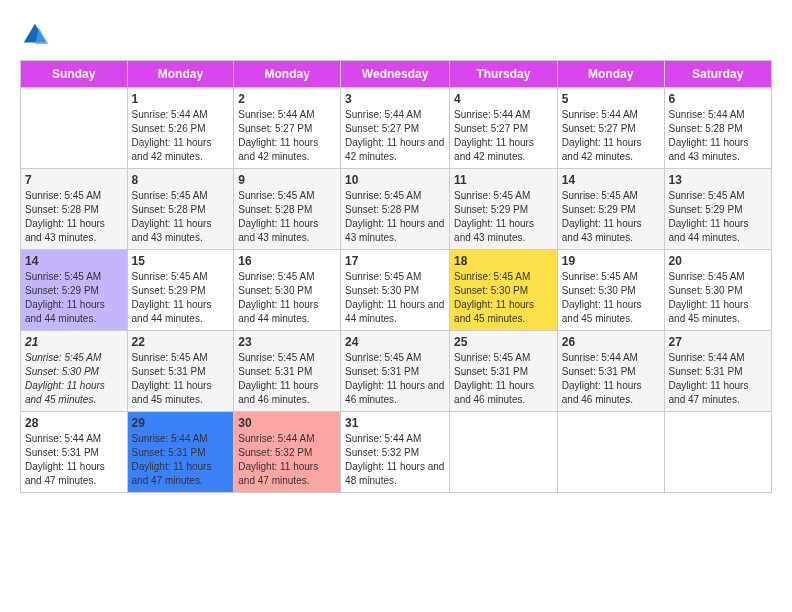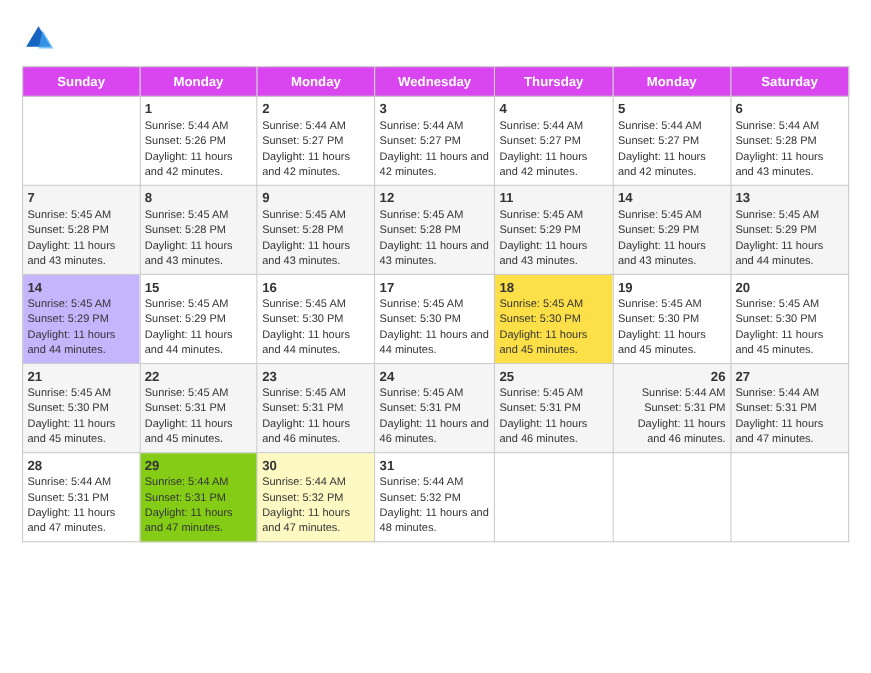--- a/index.html
+++ b/index.html
@@ -180,21 +180,21 @@
 Sunset: 5:28 PM
 Daylight: 11 hours and 43 minutes.</div>
         </td>
         <td style="background-color: rgb(245, 245, 245);">
           <span class="day-number">9</span>
           <div class="cell-info" style="white-space: pre-line;">Sunrise: 5:45 AM
 Sunset: 5:28 PM
 Daylight: 11 hours and 43 minutes.</div>
         </td>
         <td style="background-color: rgb(245, 245, 245);">
-          <span class="day-number">12</span>
+          <span class="day-number">10</span>
           <div class="cell-info" style="white-space: pre-line;">Sunrise: 5:45 AM
 Sunset: 5:28 PM
 Daylight: 11 hours and 43 minutes.</div>
         </td>
         <td style="background-color: rgb(245, 245, 245);">
           <span class="day-number">11</span>
           <div class="cell-info" style="white-space: pre-line;">Sunrise: 5:45 AM
 Sunset: 5:29 PM
 Daylight: 11 hours and 43 minutes.</div>
         </td>
@@ -249,21 +249,21 @@
 Daylight: 11 hours and 45 minutes.</div>
         </td>
         <td style="background-color: rgb(255, 255, 255);">
           <span class="day-number">20</span>
           <div class="cell-info" style="white-space: pre-line;">Sunrise: 5:45 AM
 Sunset: 5:30 PM
 Daylight: 11 hours and 45 minutes.</div>
         </td>
       </tr>
       <tr>
-        <td style="background-color: rgb(245, 245, 245);">
+        <td style="background-color: rgb(245, 245, 245); font-style: italic;">
           <span class="day-number">21</span>
           <div class="cell-info" style="white-space: pre-line;">Sunrise: 5:45 AM
 Sunset: 5:30 PM
 Daylight: 11 hours and 45 minutes.</div>
         </td>
         <td style="background-color: rgb(245, 245, 245);">
           <span class="day-number">22</span>
           <div class="cell-info" style="white-space: pre-line;">Sunrise: 5:45 AM
 Sunset: 5:31 PM
 Daylight: 11 hours and 45 minutes.</div>
@@ -279,47 +279,47 @@
           <div class="cell-info" style="white-space: pre-line;">Sunrise: 5:45 AM
 Sunset: 5:31 PM
 Daylight: 11 hours and 46 minutes.</div>
         </td>
         <td style="background-color: rgb(245, 245, 245);">
           <span class="day-number">25</span>
           <div class="cell-info" style="white-space: pre-line;">Sunrise: 5:45 AM
 Sunset: 5:31 PM
 Daylight: 11 hours and 46 minutes.</div>
         </td>
-        <td style="background-color: rgb(245, 245, 245); text-align: right;">
+        <td style="background-color: rgb(245, 245, 245);">
           <span class="day-number">26</span>
           <div class="cell-info" style="white-space: pre-line;">Sunrise: 5:44 AM
 Sunset: 5:31 PM
 Daylight: 11 hours and 46 minutes.</div>
         </td>
         <td style="background-color: rgb(245, 245, 245);">
           <span class="day-number">27</span>
           <div class="cell-info" style="white-space: pre-line;">Sunrise: 5:44 AM
 Sunset: 5:31 PM
 Daylight: 11 hours and 47 minutes.</div>
         </td>
       </tr>
       <tr>
         <td style="background-color: rgb(255, 255, 255);">
           <span class="day-number">28</span>
           <div class="cell-info" style="white-space: pre-line;">Sunrise: 5:44 AM
 Sunset: 5:31 PM
 Daylight: 11 hours and 47 minutes.</div>
         </td>
-        <td style="background-color: #84cc16;">
+        <td style="background-color: #3b82f6;">
           <span class="day-number">29</span>
           <div class="cell-info" style="white-space: pre-line;">Sunrise: 5:44 AM
 Sunset: 5:31 PM
 Daylight: 11 hours and 47 minutes.</div>
         </td>
-        <td style="background-color: #fef9c3; margin-left: 25px;">
+        <td style="background-color: #fca5a5; margin-left: 25px;">
           <span class="day-number">30</span>
           <div class="cell-info" style="white-space: pre-line;">Sunrise: 5:44 AM
 Sunset: 5:32 PM
 Daylight: 11 hours and 47 minutes.</div>
         </td>
         <td style="background-color: rgb(255, 255, 255);">
           <span class="day-number">31</span>
           <div class="cell-info" style="white-space: pre-line;">Sunrise: 5:44 AM
 Sunset: 5:32 PM
 Daylight: 11 hours and 48 minutes.</div>

